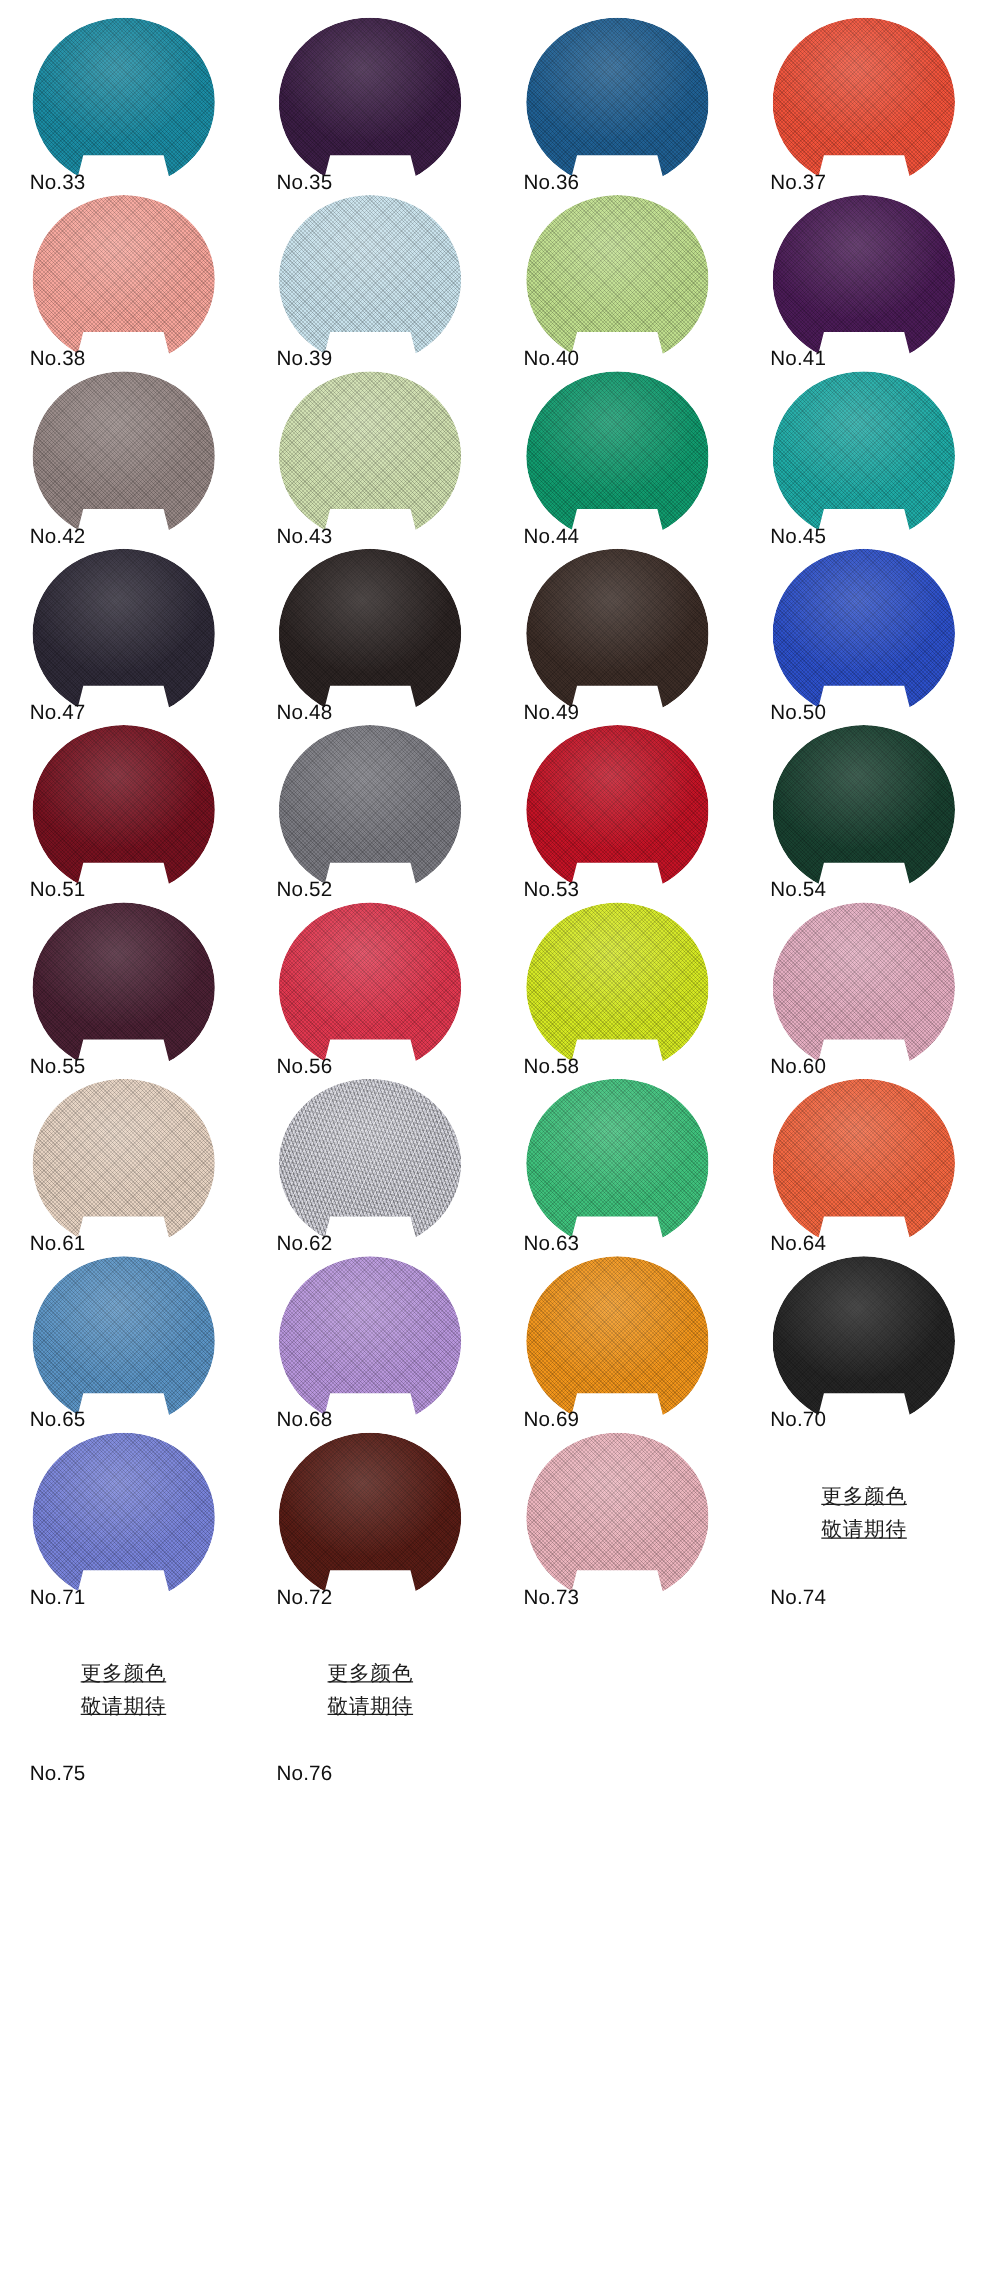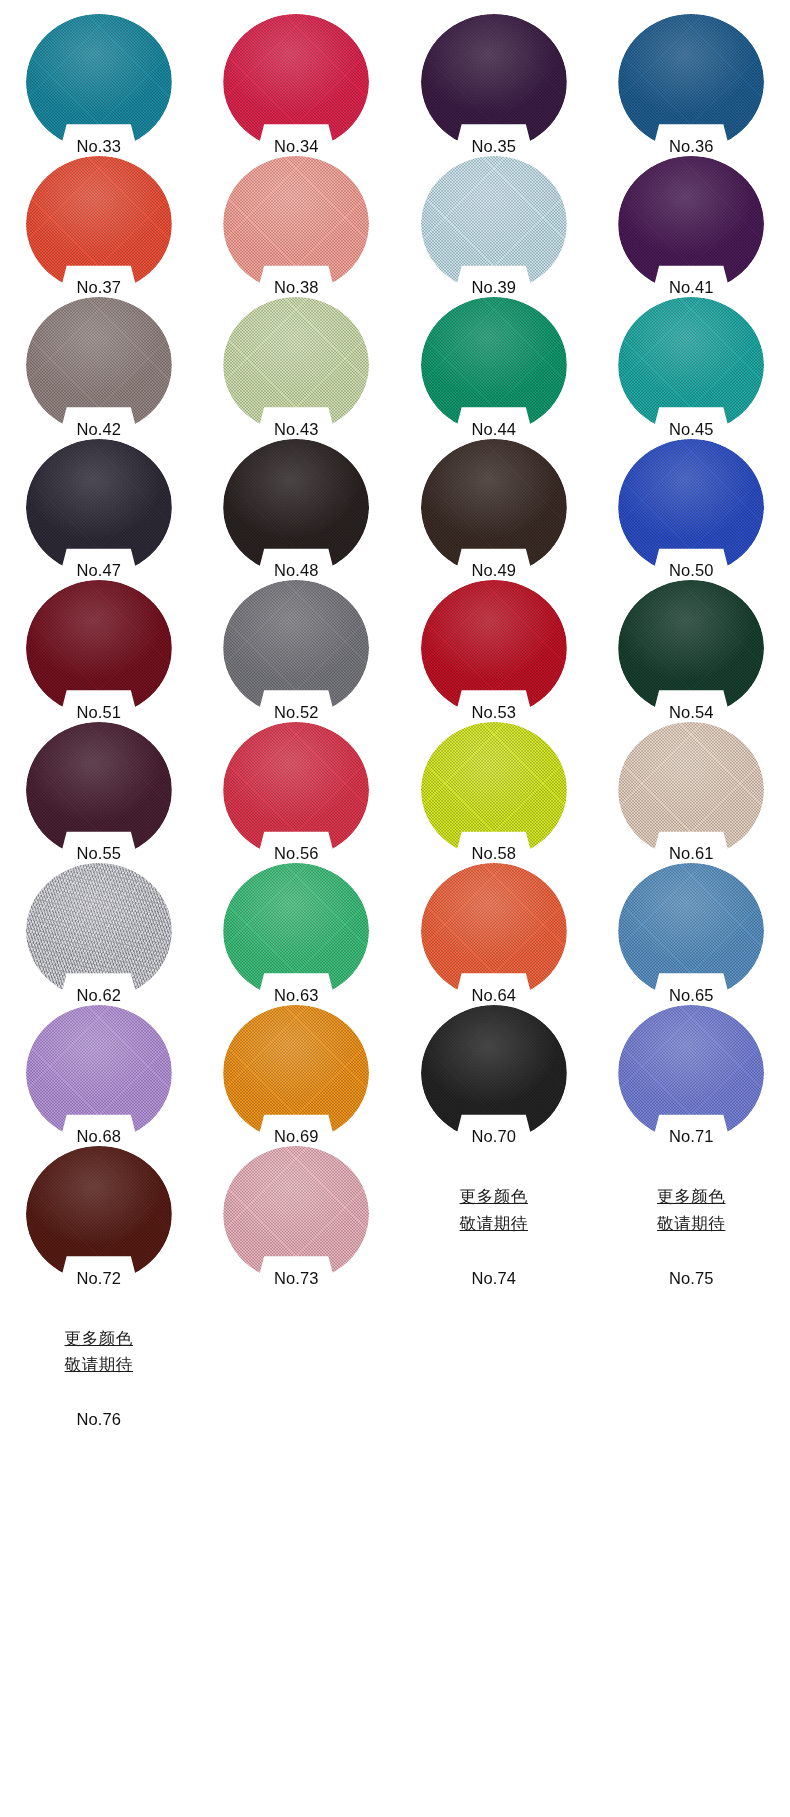--- a/index.html
+++ b/index.html
@@ -137,21 +137,20 @@
     pointer-events: none;
   }
   .coming-soon span { display: block; text-decoration: underline; }
 
   
   .swatch-label {
     position: absolute;
     left: 0;
     right: 0;
     bottom: 1px;
-    text-align: center;
     font-size: 16.5px;
     line-height: 1;
     color: #101010;
     letter-spacing: 0.1px;
     white-space: nowrap;
   }
 </style>
 </head>
 <body>
 
@@ -159,28 +158,20 @@
     <div class="swatch">
       <div class="disc">
         <div class="fill" style="background: rgb(26, 139, 163);"></div>
         <div class="weave"></div>
         <div class="shade"></div>
       </div>
       <div class="swatch-label">No.33</div>
     </div>
     <div class="swatch">
       <div class="disc">
-        <div class="fill" style="background: rgb(224, 37, 79);"></div>
-        <div class="weave"></div>
-        <div class="shade"></div>
-      </div>
-      <div class="swatch-label">No.34</div>
-    </div>
-    <div class="swatch">
-      <div class="disc">
         <div class="fill" style="background: rgb(59, 29, 69);"></div>
         <div class="weave"></div>
         <div class="shade"></div>
       </div>
       <div class="swatch-label">No.35</div>
     </div>
     <div class="swatch">
       <div class="disc">
         <div class="fill" style="background: rgb(31, 95, 146);"></div>
         <div class="weave"></div>
@@ -207,20 +198,28 @@
     <div class="swatch">
       <div class="disc">
         <div class="fill" style="background: rgb(200, 226, 236);"></div>
         <div class="weave"></div>
         <div class="shade"></div>
       </div>
       <div class="swatch-label">No.39</div>
     </div>
     <div class="swatch">
       <div class="disc">
+        <div class="fill" style="background: rgb(190, 221, 140);"></div>
+        <div class="weave"></div>
+        <div class="shade"></div>
+      </div>
+      <div class="swatch-label">No.40</div>
+    </div>
+    <div class="swatch">
+      <div class="disc">
         <div class="fill" style="background: rgb(74, 27, 86);"></div>
         <div class="weave"></div>
         <div class="shade"></div>
       </div>
       <div class="swatch-label">No.41</div>
     </div>
     <div class="swatch">
       <div class="disc">
         <div class="fill" style="background: rgb(149, 134, 132);"></div>
         <div class="weave"></div>
@@ -332,20 +331,28 @@
       </div>
       <div class="swatch-label">No.56</div>
     </div>
     <div class="swatch">
       <div class="disc">
         <div class="fill" style="background: rgb(212, 232, 33);"></div>
         <div class="weave"></div>
         <div class="shade"></div>
       </div>
       <div class="swatch-label">No.58</div>
+    </div>
+    <div class="swatch">
+      <div class="disc">
+        <div class="fill" style="background: rgb(227, 172, 192);"></div>
+        <div class="weave"></div>
+        <div class="shade"></div>
+      </div>
+      <div class="swatch-label">No.60</div>
     </div>
     <div class="swatch">
       <div class="disc">
         <div class="fill" style="background: rgb(230, 210, 193);"></div>
         <div class="weave"></div>
         <div class="shade"></div>
       </div>
       <div class="swatch-label">No.61</div>
     </div>
     <div class="swatch">

